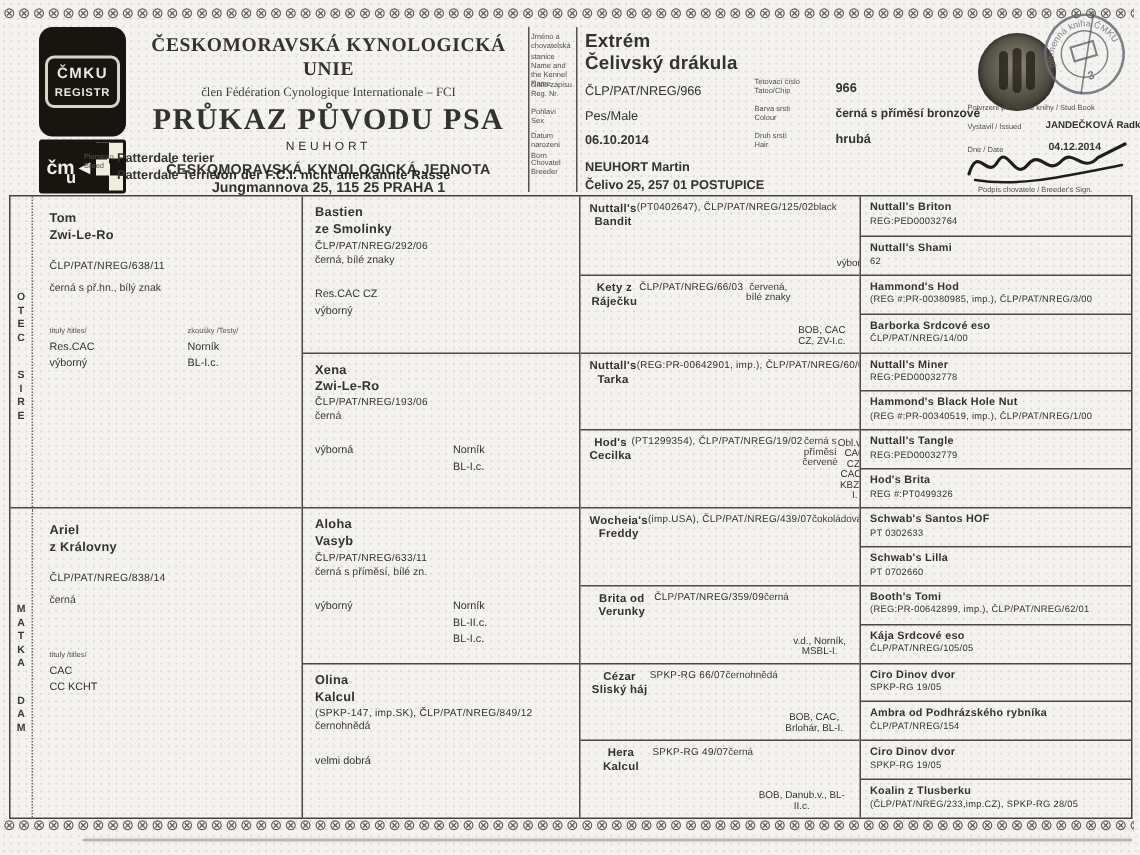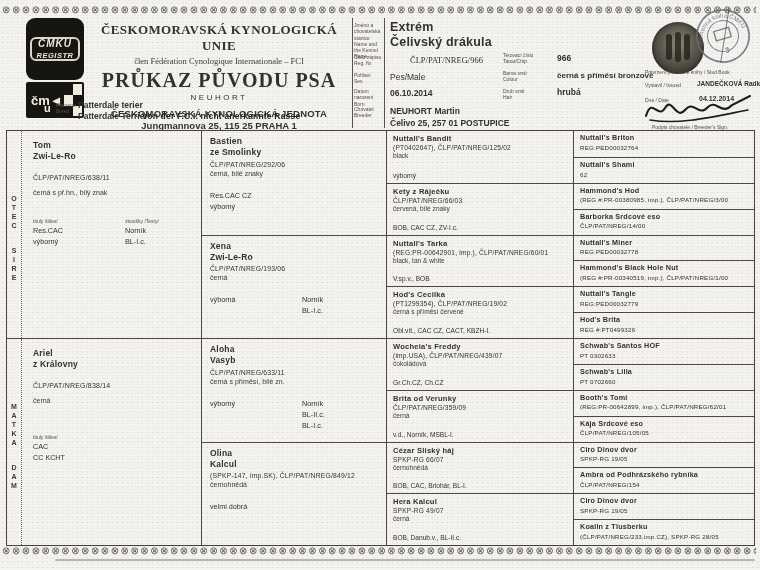--- a/index.html
+++ b/index.html
@@ -23,21 +23,21 @@
   .scan-edge { position:absolute; left:55px; top:559px; width:700px; height:2px;
     background:rgba(70,68,58,.35); border-radius:2px; }
 
   
   .hdr { position:absolute; left:0; top:16px; width:760px; height:114px; }
   .vr { position:absolute; top:2px; height:110px; width:1px; background:#55534a; }
   .vr.a { left:352px; } .vr.b { left:384px; }
 
   
   .logo { position:absolute; left:26px; top:2px; width:58px; height:102px; }
-  .logo-top { height:62px; background:#171510; border-radius:9px; padding:19px 4px;font-style:italic; }
+  .logo-top { height:73px; background:#171510; border-radius:9px; padding:19px 4px; }
   .logo-top-in { height:100%; border:2px solid #d9d5c6; border-radius:6px;
      display:flex; flex-direction:column; align-items:center; justify-content:center;
      color:#ece8da; font-weight:700; text-align:center; }
   .logo-t1 { font-size:10px; letter-spacing:1px; }
   .logo-t2 { font-size:7.5px; letter-spacing:.5px; margin-top:2px; }
   .logo-bot { position:relative; height:36px; margin-top:2px; background:#171510; border-radius:2px;
      display:flex; align-items:center; }
   .logo-checker { position:absolute; right:2px; top:2px; width:18px; height:32px;
      background:conic-gradient(#efece0 25%, #171510 0 50%, #efece0 0 75%, #171510 0);
      background-size:18px 22px; }
@@ -78,21 +78,21 @@
   
   .grid { position:absolute; left:6px; top:130px; width:749px; height:416px;
      border:1.3px solid #44423a; display:flex; }
   .gcol { display:flex; flex-direction:column; }
   .gcol + .gcol { border-left:1px solid #4c4a41; }
   .c1 { width:194px; } .c2 { width:185px; } .c3 { width:187px; } .c4 { flex:1; }
   .cell { position:relative; overflow:hidden; }
   .cell + .cell { border-top:1px solid #4c4a41; }
   .c1 .cell { height:208px; display:flex; }
   .c2 .cell { height:104px; padding:5px 8px; display:flex; flex-direction:column; }
-  .c3 .cell { height:52px; padding:3px 6px; display:flex; flex-direction:column; }
+  .c3 .cell { height:52px; padding:3px 6px; display:flex; flex-direction:row;text-align:center; }
   .c4 .cell { height:26px; padding:3px 6px; }
 
   .strip { width:15px; border-right:1px dotted #6b685c; display:flex; flex-direction:column;
      align-items:center; padding-top:64px; gap:16px; }
   .vtxt { writing-mode:vertical-rl; text-orientation:upright; font-size:7px; font-weight:700;
      letter-spacing:2px; color:#3b3a33; }
   .pbody { flex:1; padding:9px 6px 6px 11px; display:flex; flex-direction:column; }
 
   .nm  { font-size:8.5px; font-weight:700; line-height:1.35; letter-spacing:.2px; }
   .rg  { font-size:7px; margin-top:11px; letter-spacing:.2px; }
@@ -159,21 +159,21 @@
 Reg. Nr.</div>
     <div class="lab pre" style="left:354px; top:56px;">Pohlaví
 Sex</div>
     <div class="lab pre" style="left:354px; top:72px;">Datum narození
 Born</div>
     <div class="lab pre" style="left:354px; top:90px;">Chovatel
 Breeder</div>
 
     <div class="dogname pre">Extrém
 Čelivský drákula</div>
-    <div class="val" style="left:410px; top:39px;font-family:Liberation Serif, serif;">ČLP/PAT/NREG/966</div>
+    <div class="val" style="left:390px; top:39px;">ČLP/PAT/NREG/966</div>
     <div class="val" style="left:390px; top:56px;">Pes/Male</div>
     <div class="val b600" style="left:390px; top:72px;">06.10.2014</div>
     <div class="val b600" style="left:390px; top:90px;">NEUHORT Martin</div>
     <div class="val b600" style="left:390px; top:102px;">Čelivo 25, 257 01 POSTUPICE</div>
 
     <div class="lab2 pre" style="left:503px; top:36px;">Tetovací číslo
 Tatoo/Chip</div>
     <div class="lab2 pre" style="left:503px; top:54px;">Barva srsti
 Colour</div>
     <div class="lab2 pre" style="left:503px; top:72px;">Druh srsti

